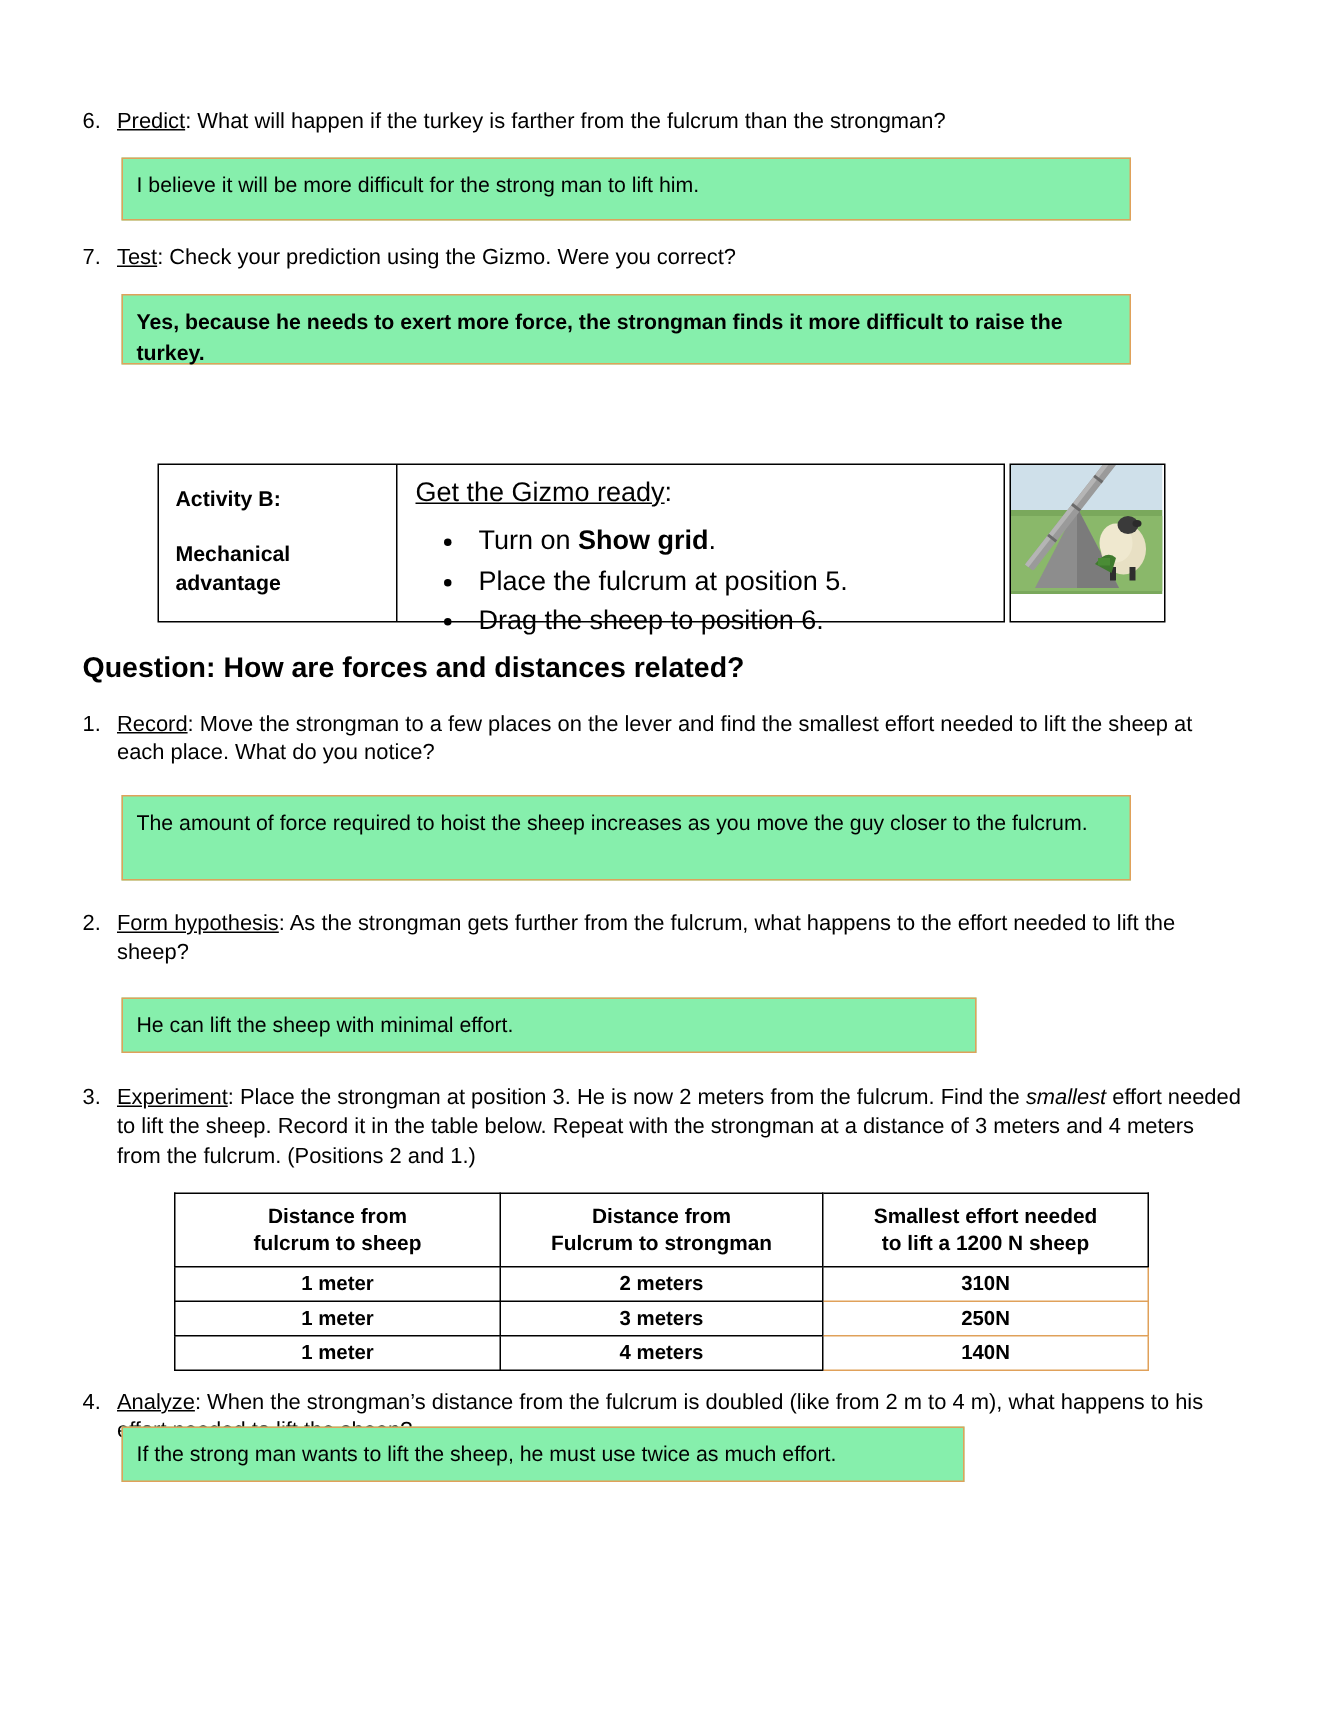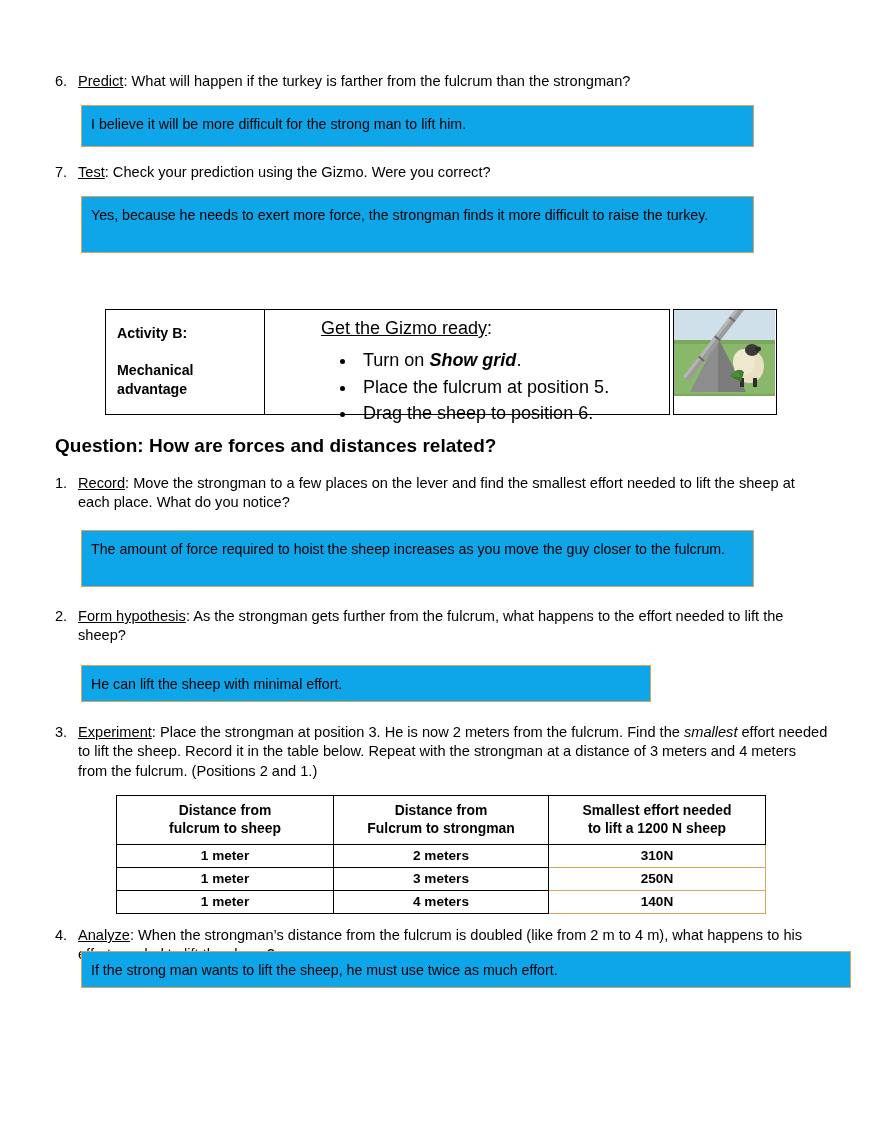--- a/index.html
+++ b/index.html
@@ -32,45 +32,44 @@
     width: 30px;
     flex: 0 0 30px;
     text-align: left;
     padding-left: 7px;
     box-sizing: border-box;
   }
   .qtext {
     flex: 1 1 auto;
   }
   .u { text-decoration: underline; text-align: right; }
-  .b { font-weight: bold; font-style: italic; }
+  .b { font-weight: bold; }
   .i { font-style: italic; text-align: center; }
 
   
   .abox {
     position: absolute;
     border: 1.6px solid #e0a15a;
-    background: #0ea5e9;
+    background: #86efac;
     box-sizing: border-box;
     font-size: 14.2px;
     line-height: 1.45;
     padding: 8px 10px 8px 9px;
   }
 
   
   .actbox {
     position: absolute;
     left: 105px;
     top: 309px;
     width: 565px;
     height: 106px;
     border: 1.7px solid #000;
     box-sizing: border-box;
     display: flex;
-    gap: 44px;
   }
   .act-left {
     width: 159px;
     flex: 0 0 159px;
     border-right: 1.7px solid #000;
     box-sizing: border-box;
     padding: 14px 0 0 11px;
     font-size: 14.2px;
     font-weight: bold;
     line-height: 1.35;
@@ -153,21 +152,21 @@
     <span class="qtext"><span class="u">Predict</span><span>: What will happen if the turkey is farther from the fulcrum than the strongman?</span></span>
   </div>
   <div class="abox" style="left:81px; top:105px; width:673px; height:42px;">
     <span>I believe it will be more difficult for the strong man to lift him.</span>
   </div>
 
   <div class="qrow" style="left:48px; top:163px; width:700px;">
     <span class="qnum">7.</span>
     <span class="qtext"><span class="u">Test</span><span>: Check your prediction using the Gizmo. Were you correct?</span></span>
   </div>
-  <div class="abox" style="left:81px; top:196px; width:673px; height:57px;">
+  <div class="abox" style="left:81px; top:196px; width:673px; height:47px;font-weight:bold;">
     <span>Yes, because he needs to exert more force, the strongman finds it more difficult to raise the turkey.</span>
   </div>
 
   <div class="actbox">
     <div class="act-left">
       <div>Activity B:</div>
       <div class="gap"></div>
       <div>Mechanical</div>
       <div>advantage</div>
     </div>
@@ -269,17 +268,17 @@
         <td>4 meters</td>
         <td class="answer">140N</td>
       </tr>
     </tbody>
   </table>
 
   <div class="qrow" style="left:48px; top:926px; width:790px;">
     <span class="qnum">4.</span>
     <span class="qtext"><span class="u">Analyze</span><span>: When the strongman’s distance from the fulcrum is doubled (like from 2 m to 4 m), what happens to his effort needed to lift the sheep?</span></span>
   </div>
-  <div class="abox" style="left:81px; top:951px; width:770px; height:37px;">
+  <div class="abox" style="left:81px; top:951px; width:562px; height:37px;">
     <span>If the strong man wants to lift the sheep, he must use twice as much effort.</span>
   </div>
 
 </div>
 
 </body></html>

